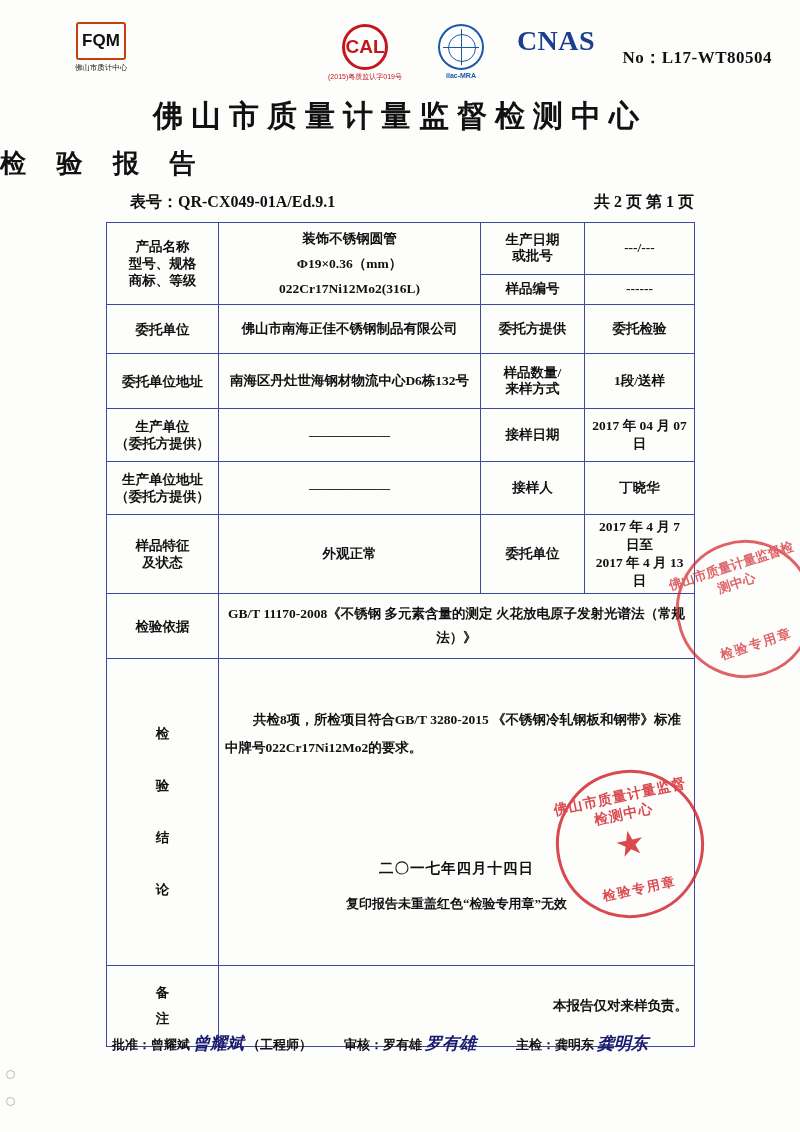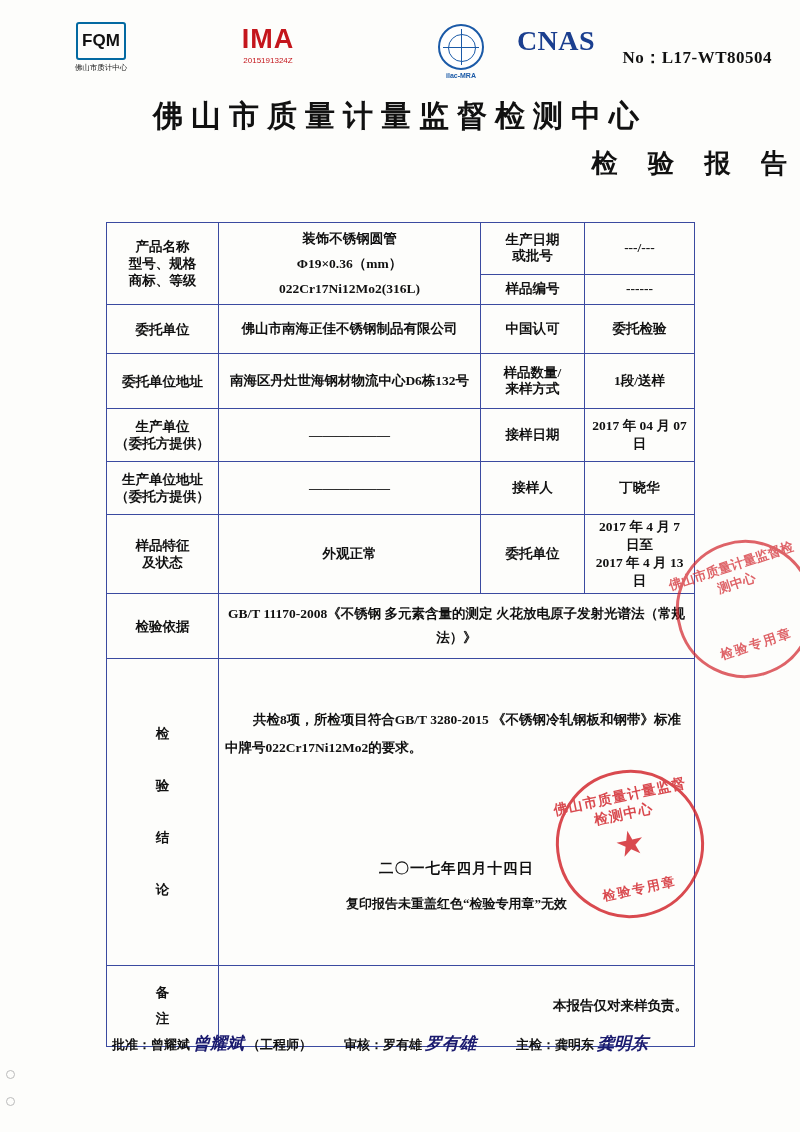--- a/index.html
+++ b/index.html
@@ -29,21 +29,21 @@
   }
   .fqm-logo {
     position: absolute;
     left: 8px; top: 0px;
     width: 66px;
     text-align: center;
   }
   .fqm-box {
     width: 46px; height: 34px;
     margin: 0 auto;
-    border: 2px solid #0369a1;
+    border: 2px solid #c2410c;
     border-radius: 3px;
     font-family: "Liberation Sans", sans-serif;
     font-weight: bold;
     font-size: 17px;
     line-height: 34px;
     letter-spacing: 0px;
     color: #111;
   }
   .fqm-caption {
     font-size: 7.5px;
@@ -162,21 +162,21 @@
     text-align: center;
     font-size: 30px;
     font-weight: bold;
     letter-spacing: 8px;
     color: #111;
   }
   .doc-title {
     position: absolute;
     left: 0; top: 146px;
     width: 799px;
-    text-align: right;
+    text-align: left;
     font-size: 26px;
     font-weight: bold;
     letter-spacing: 12px;
     color: #111;
   }
   .meta-row {
     position: absolute;
     left: 106px; top: 192px;
     width: 588px;
     height: 24px;
@@ -357,25 +357,25 @@
 
 <div class="page">
 
   <div class="header-row">
 
     <div class="fqm-logo">
       <div class="fqm-box">FQM</div>
       <div class="fqm-caption">佛山市质计中心</div>
     </div>
 
-    <div class="mark mark-ima">
-      <div class="ima-word">IMA</div>
-      <div class="mark-sub">2015191324Z</div>
-    </div>
-
+
+    <div class="mark mark-cal">
+      <div class="cal-circle">CAL</div>
+      <div class="cal-sub">(2015)粤质监认字019号</div>
+    </div>
 
     <div class="mark mark-ilac">
       <div class="ilac-circle">
         <div class="ilac-inner"></div>
       </div>
       <div class="ilac-sub">ilac-MRA</div>
     </div>
 
     <div class="mark mark-cnas">
       <div class="cnas-word">CNAS</div>
@@ -383,20 +383,26 @@
 
 
     <div class="report-no">
       <span>No：</span><span>L17-WT80504</span>
     </div>
   </div>
 
   <div class="org-title">佛山市质量计量监督检测中心</div>
   <div class="doc-title">检 验 报 告</div>
 
+  <div class="meta-row">
+    <div class="meta-left">
+      <span>表号：</span><span>QR-CX049-01A/Ed.9.1</span>
+    </div>
+    <div class="meta-right">共 2 页  第 1 页</div>
+  </div>
 
   <table class="main">
     <colgroup>
       <col style="width:112px">
       <col style="width:262px">
       <col style="width:104px">
       <col style="width:110px">
     </colgroup>
     <tbody>
 
@@ -419,21 +425,21 @@
       </tr>
       <tr></tr>
       <tr>
         <td class="lbl-wide">样品编号</td>
         <td class="val-center">------</td>
       </tr>
 
       <tr>
         <td class="lbl" style="height:42px">委托单位</td>
         <td class="val-left">佛山市南海正佳不锈钢制品有限公司</td>
-        <td class="lbl-wide">中国认可</td>
+        <td class="lbl-wide">委托方提供</td>
         <td class="val-center">委托检验</td>
       </tr>
 
       <tr>
         <td class="lbl" style="height:48px">委托单位地址</td>
         <td class="val-left">南海区丹灶世海钢材物流中心D6栋132号</td>
         <td class="lbl-wide" style="white-space:pre-line">样品数量/
 来样方式</td>
         <td class="val-center">1段/送样</td>
       </tr>

